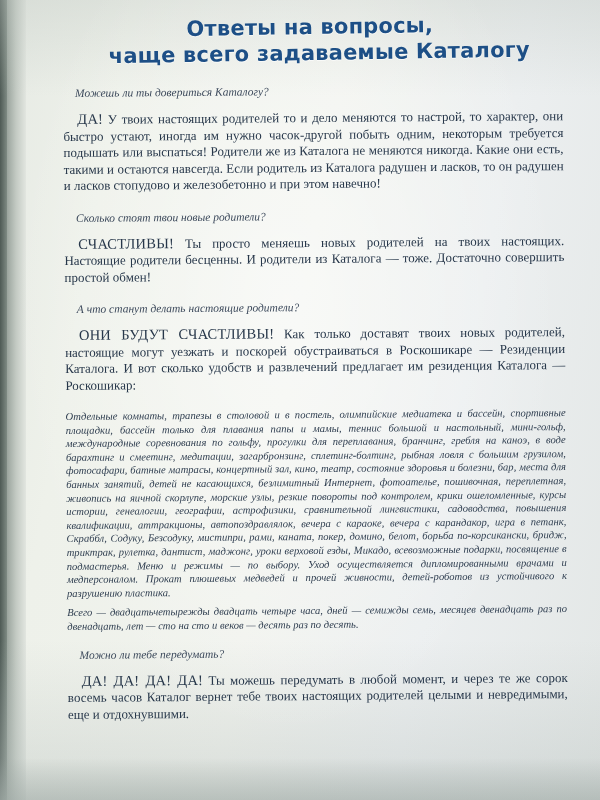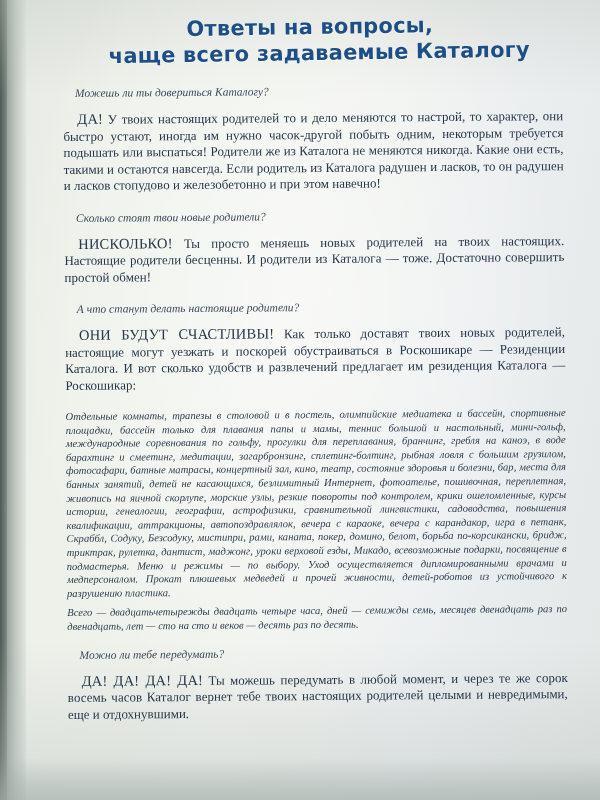--- a/index.html
+++ b/index.html
@@ -144,21 +144,21 @@
       <span>Ответы на вопросы,</span>
       <span class="line2">чаще всего задаваемые Каталогу</span>
     </div>
 
     <div class="body">
 
       <p class="q">Можешь ли ты довериться Каталогу?</p>
       <p class="a"><span class="lead">ДА!</span><span> У твоих настоящих родителей то и дело меняются то настрой, то характер, они быстро устают, иногда им нужно часок-другой побыть одним, некоторым требуется подышать или выспаться! Родители же из Каталога не меняются никогда. Какие они есть, такими и остаются навсегда. Если родитель из Каталога радушен и ласков, то он радушен и ласков стопудово и железобетонно и при этом навечно!</span></p>
 
       <p class="q">Сколько стоят твои новые родители?</p>
-      <p class="a"><span class="lead">НИСКОЛЬКО!</span><span> Ты просто меняешь новых родителей на твоих настоящих. Настоящие родители бесценны. И родители из Каталога — тоже. Достаточно совершить простой обмен!</span></p>
+      <p class="a"><span class="lead">СЧАСТЛИВЫ!</span><span> Ты просто меняешь новых родителей на твоих настоящих. Настоящие родители бесценны. И родители из Каталога — тоже. Достаточно совершить простой обмен!</span></p>
 
       <p class="q">А что станут делать настоящие родители?</p>
       <p class="a"><span class="lead">ОНИ БУДУТ СЧАСТЛИВЫ!</span><span> Как только доставят твоих новых родителей, настоящие могут уезжать и поскорей обустраиваться в Роскошикаре — Резиденции Каталога. И вот сколько удобств и развлечений предлагает им резиденция Каталога — Роскошикар:</span></p>
 
       <div class="small-block">
         <p>Отдельные комнаты, трапезы в столовой и в постель, олимпийские медиатека и бассейн, спортивные площадки, бассейн только для плавания папы и мамы, теннис большой и настольный, мини-гольф, международные соревнования по гольфу, прогулки для переплавания, бранчинг, гребля на каноэ, в воде барахтинг и смеетинг, медитации, загарбронзинг, сплетинг-болтинг, рыбная ловля с большим грузилом, фотосафари, батные матрасы, концертный зал, кино, театр, состояние здоровья и болезни, бар, места для банных занятий, детей не касающихся, безлимитный Интернет, фотоателье, пошивочная, переплетная, живопись на яичной скорлупе, морские узлы, резкие повороты под контролем, крики ошеломленные, курсы истории, генеалогии, географии, астрофизики, сравнительной лингвистики, садоводства, повышения квалификации, аттракционы, автопоздравлялок, вечера с караоке, вечера с карандакор, игра в петанк, Скраббл, Содуку, Безсодуку, мистипри, рами, каната, покер, домино, белот, борьба по-корсикански, бридж, триктрак, рулетка, дантист, маджонг, уроки верховой езды, Микадо, всевозможные подарки, посвящение в подмастерья. Меню и режимы — по выбору. Уход осуществляется дипломированными врачами и медперсоналом. Прокат плюшевых медведей и прочей живности, детей-роботов из устойчивого к разрушению пластика.</p>
         <div class="spacer-6"></div>
         <p>Всего — двадцатьчетырежды двадцать четыре часа, дней — семижды семь, месяцев двенадцать раз по двенадцать, лет — сто на сто и веков — десять раз по десять.</p>
       </div>
 

